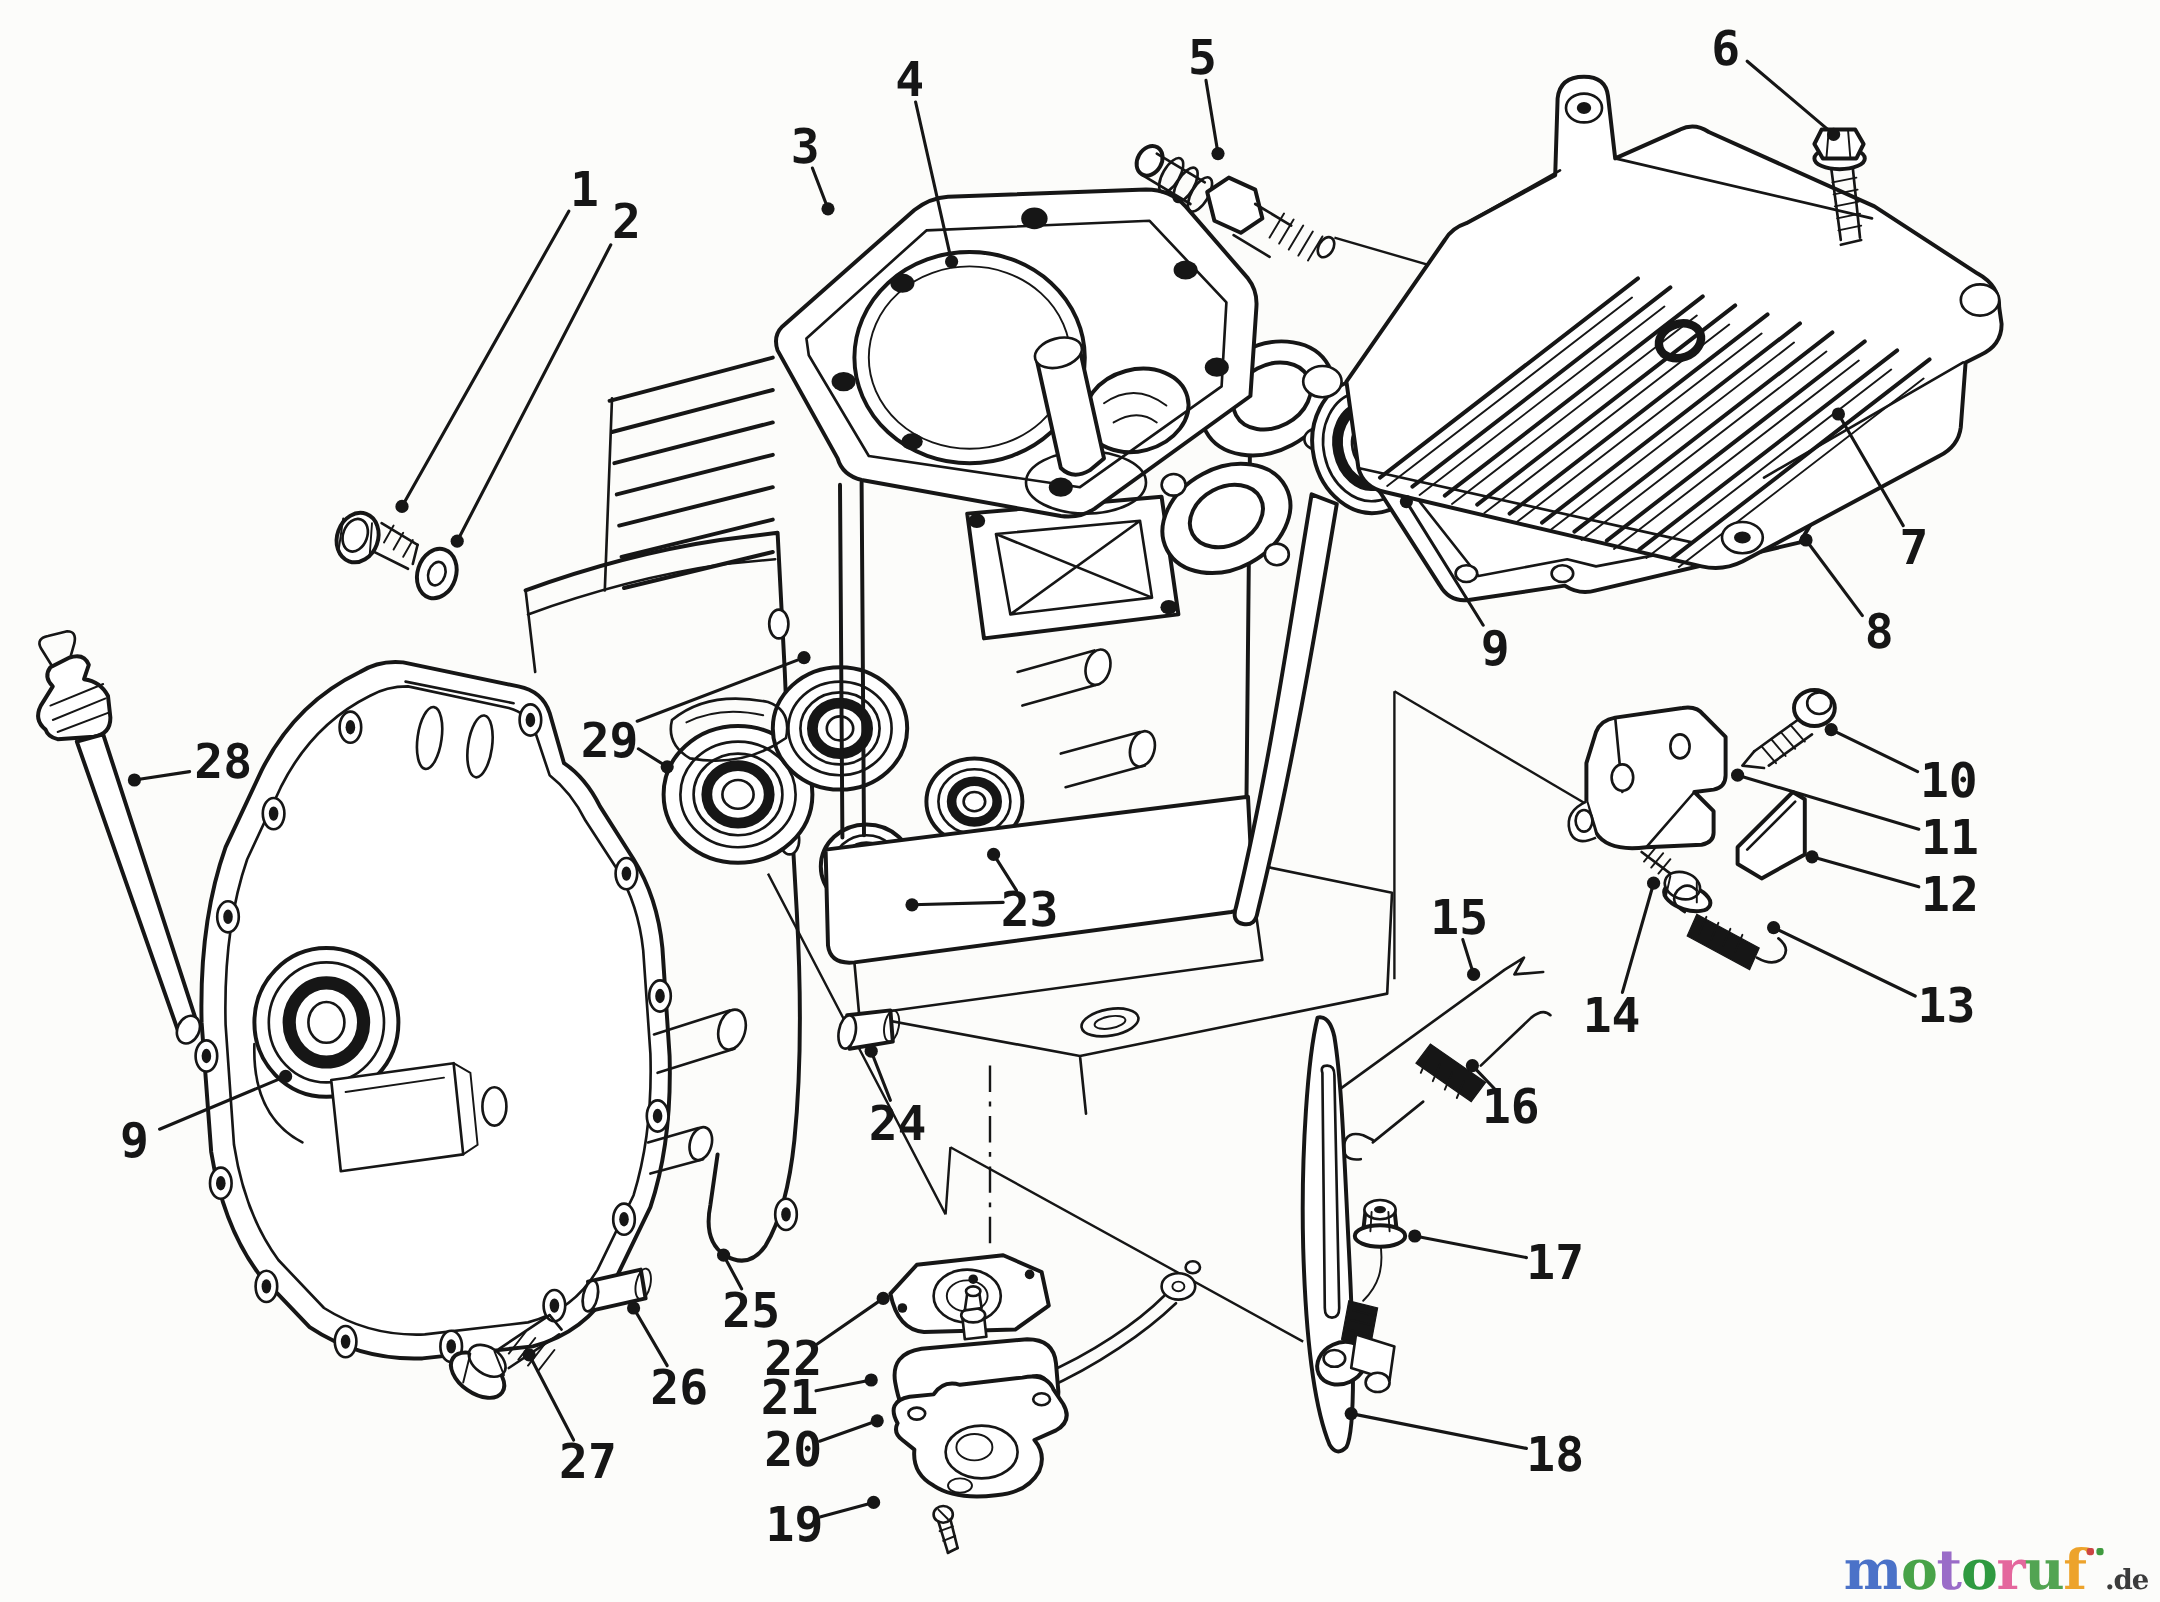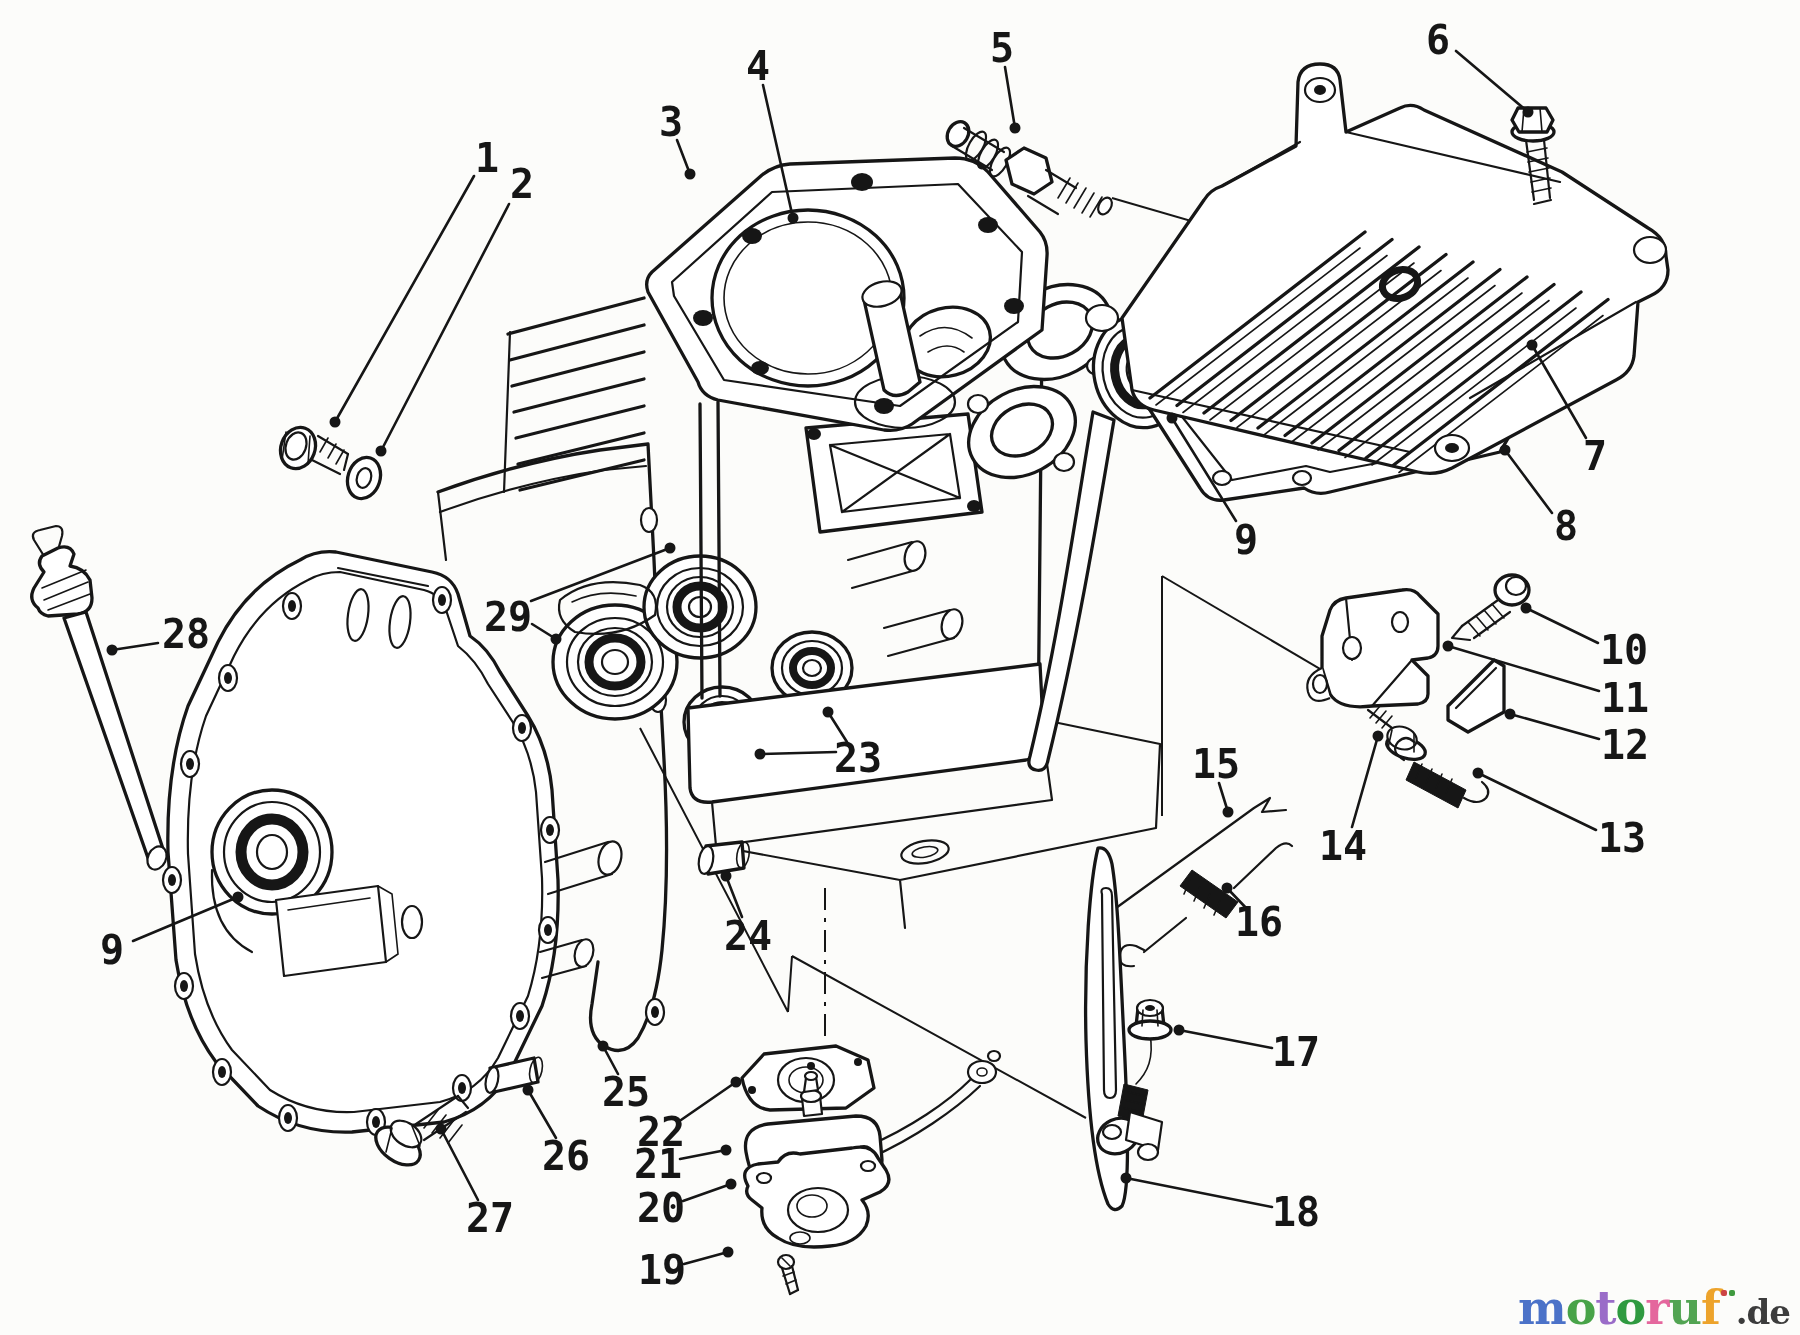--- a/index.html
+++ b/index.html
@@ -15,21 +15,21 @@
   .dk{fill:var(--ink,#161616);stroke:none}
   .dkl{fill:var(--ink,#161616);stroke:var(--ink,#161616);stroke-width:1}
   .ldr{stroke:var(--ink,#161616);stroke-width:2.6;fill:none;stroke-linecap:round}
   .ph{stroke:var(--ink,#161616);stroke-width:2;fill:none}
   .dash{stroke:var(--ink,#161616);stroke-width:2;fill:none;stroke-dasharray:14 9}
   .dashdot{stroke:var(--ink,#161616);stroke-width:2;fill:none;stroke-dasharray:22 8 4 8}
   text.pn{font:700 40px "DejaVu Sans Mono","Liberation Mono",monospace;fill:var(--ink,#161616)}
   #watermark{position:absolute;right:10px;bottom:4px;
       font-family:"DejaVu Serif","Liberation Serif",serif;font-weight:700;
       font-size:46px;letter-spacing:-1px;line-height:1;user-select:none;}
-  #watermark .suffix{font-size:34px;}
+  #watermark .suffix{font-size:23px;}
   #watermark .mark{display:inline-block;width:6px;height:6px;border-radius:2px;
       margin:0 1px 28px 1px;}
 </style>
 </head>
 <body>
 
 <div id="stage">
 <svg width="1800" height="1335" viewBox="0 0 1800 1335">
 
   <rect id="bg" x="0" y="0" width="1800" height="1335" fill="#fcfcfa"></rect>

